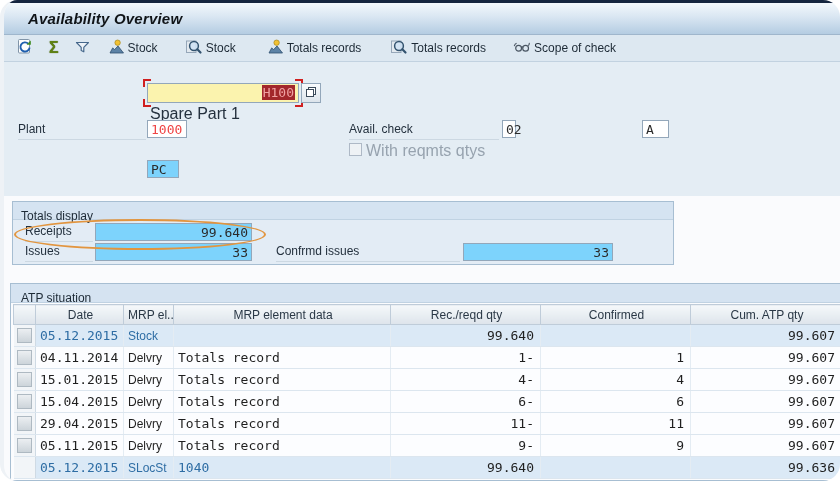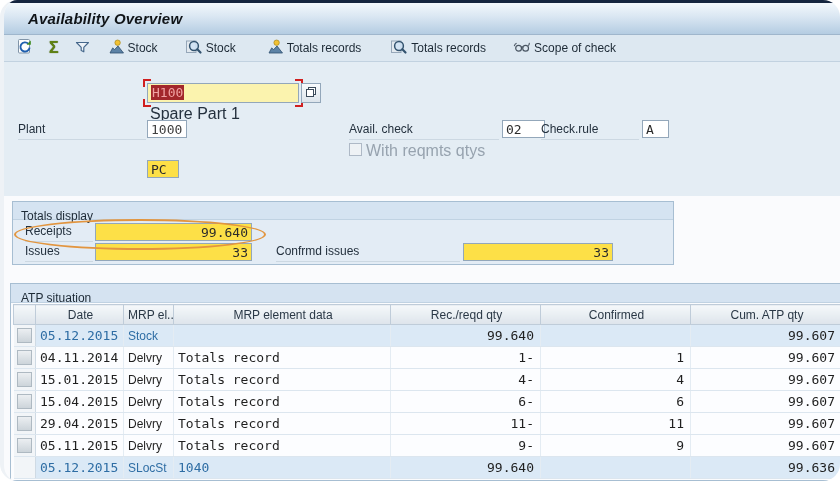--- a/index.html
+++ b/index.html
@@ -24,23 +24,23 @@
   
   .formarea{left:0;top:62px;width:840px;height:134px;background:#e4edf4;}
   .lowerarea{left:0;top:196px;width:840px;height:285px;background:#fafbfd;}
   .flabel{position:absolute;font-size:12px;color:#24313e;height:17px;
     border-bottom:1px solid #ccd8e2;}
   .ftext{position:absolute;font-size:16px;color:#24313e;}
   .field{position:absolute;box-sizing:border-box;border:1px solid #93a7ba;background:#fff;
     font-family:"DejaVu Sans Mono",monospace;font-size:13px;color:#2b2b2b;
     padding:1px 3px 0 3px;height:18px;line-height:15px;white-space:nowrap;}
   .field.yellow{background:#fbf3ae;height:20px;}
-  .field.gray{background:#fde047;}
+  .field.gray{background:#7dd3fc;}
   .sel-red{background:#a2272b;color:#f0a2a2;padding:0 1px;}
-  .redval{color:#404040;text-align:center;}
+  .redval{color:#ef4444;text-align:center;}
   .bracketbox{position:absolute;pointer-events:none;}
   .br{position:absolute;width:6px;height:6px;}
   .br.tl{left:0;top:0;border-left:2px solid #d01f1f;border-top:2px solid #d01f1f;}
   .br.tr{right:0;top:0;border-right:2px solid #d01f1f;border-top:2px solid #d01f1f;}
   .br.bl{left:0;bottom:0;border-left:2px solid #d01f1f;border-bottom:2px solid #d01f1f;}
   .br.brc{right:0;bottom:0;border-right:2px solid #d01f1f;border-bottom:2px solid #d01f1f;}
   .matchcode{position:absolute;width:20px;height:20px;box-sizing:border-box;
     border:1px solid #93a7ba;background:linear-gradient(#f8fafc,#dce4eb);
     display:flex;align-items:center;justify-content:center;cursor:pointer;}
   .checkbox{position:absolute;width:13px;height:13px;box-sizing:border-box;
@@ -133,42 +133,41 @@
         <path d="M8.3 8.4q0.8-1.3 2 0" fill="none" stroke="#4a5663" stroke-width="1.1"></path>
         <path d="M15.4 6.8q1.2-1.8.9-3" fill="none" stroke="#4a5663" stroke-width="1.1"></path>
       </svg></span>
       <span>Scope of check</span>
     </button>
   </div>
 
   <div class="abs formarea"></div>
   <div class="abs lowerarea"></div>
 
-  <div class="field yellow" style="left:143px;top:83px;width:152px;"><span class="sel-red">H100</span></div>
+  <div class="field yellow" style="left:143px;top:83px;width:152px;text-align:right;"><span class="sel-red">H100</span></div>
   <div class="bracketbox" style="left:139px;top:79px;width:160px;height:28px;">
     <div class="br tl"></div>
       <div class="br tr"></div>
       <div class="br bl"></div>
       <div class="br brc"></div>
   </div>
   <div class="matchcode" style="left:297px;top:83px;">
     <span><svg width="12" height="12" viewBox="0 0 12 12">
       <rect x="3.5" y="1.5" width="7" height="7" fill="#fff" stroke="#3b4a5a"></rect>
       <rect x="1.5" y="3.5" width="7" height="7" fill="#fff" stroke="#3b4a5a"></rect>
     </svg></span>
   </div>
   <div class="ftext" style="left:146px;top:105px;">Spare Part 1</div>
 
   <div class="flabel" style="left:14px;top:122px;width:128px;">Plant</div>
   <div class="field" style="left:143px;top:120px;width:40px;"><span class="redval">1000</span></div>
 
   <div class="flabel" style="left:345px;top:122px;width:150px;">Avail. check</div>
-  <div class="field" style="left:498px;top:120px;width:43px;">02</div>
-
-  <div class="flabel" style="left:537px;top:122px;width:98px;">Check.rule</div>
+  <div class="field" style="left:498px;top:120px;width:14px;">02</div>
+
   <div class="field" style="left:638px;top:120px;width:27px;">A</div>
 
   <div class="checkbox" style="left:345px;top:143px;"></div>
   <div class="ftext cbl" style="left:362px;top:142px;">With reqmts qtys</div>
 
   <div class="field gray" style="left:143px;top:160px;width:32px;">PC</div>
 
   <div class="gbox" style="left:8px;top:201px;width:662px;height:64px;">
     <div class="gstrip">Totals display</div>
     <div class="flabel" style="left:12px;top:22px;width:68px;">Receipts</div>

